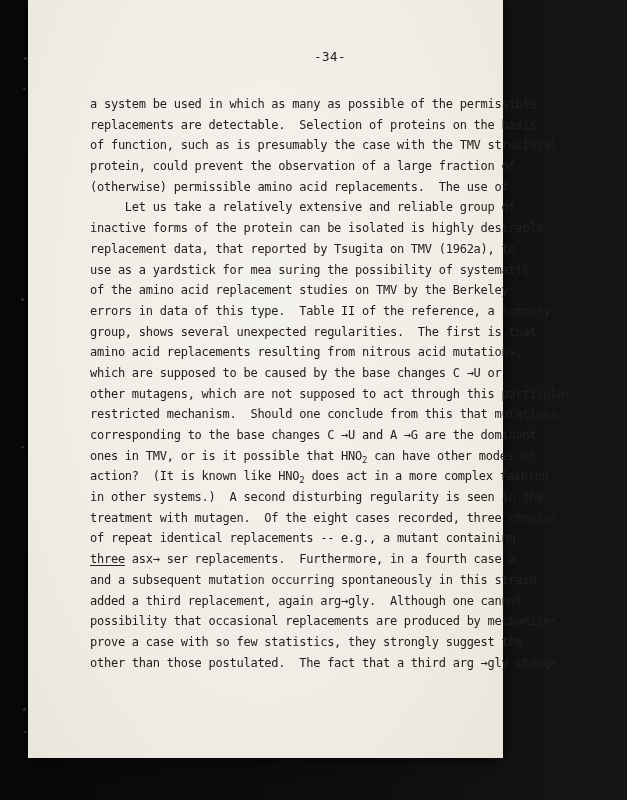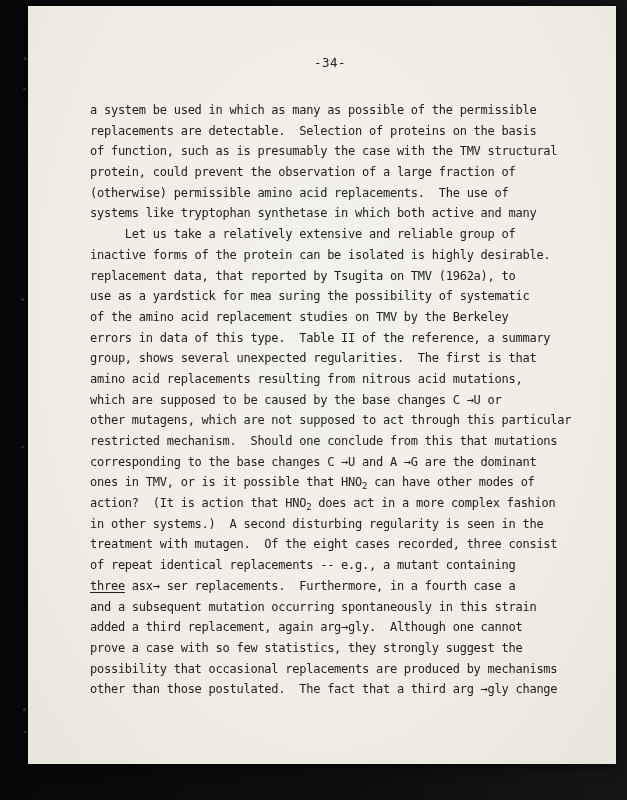--- a/index.html
+++ b/index.html
@@ -11,22 +11,22 @@
     position: relative;
     width: 627px;
     height: 800px;
     background: linear-gradient(90deg, #08080a 0%, #0d0d0f 55%, #161618 100%);
     overflow: hidden;
     font-family: "DejaVu Sans Mono", "Liberation Mono", monospace;
   }
   .page {
     position: absolute;
     left: 28px;
-    top: 6px;
-    width: 588px;
+    top: 0;
+    width: 475px;
     height: 758px;
     background: #f1efe8;
     background: radial-gradient(ellipse at 50% 40%, #f4f2ec 0%, #efede5 60%, #e9e6dc 100%);
     box-shadow: 0 0 14px rgba(0,0,0,0.8);
     color: #23201d;
   }
   .page-number {
     position: absolute;
     top: 49px;
     left: 62px;
@@ -77,40 +77,39 @@
   <div class="speck" style="left:24px; top:731px; width:3px; height:2px;"></div>
 
   <div class="page">
     <div class="page-number">-34-</div>
     <div class="page-text">
         <div class="line"><span>a system be used in which as many as possible of the permissible</span></div>
         <div class="line"><span>replacements are detectable.  Selection of proteins on the basis</span></div>
         <div class="line"><span>of function, such as is presumably the case with the TMV structural</span></div>
         <div class="line"><span>protein, could prevent the observation of a large fraction of</span></div>
         <div class="line"><span>(otherwise) permissible amino acid replacements.  The use of</span></div>
-        <div class="line"><span>systems like tryptophan synthetase in which both active and many</span></div>
         <div class="line"><span>     Let us take a relatively extensive and reliable group of</span></div>
         <div class="line"><span>inactive forms of the protein can be isolated is highly desirable.</span></div>
         <div class="line"><span>replacement data, that reported by Tsugita on TMV (1962a), to</span></div>
         <div class="line"><span>use as a yardstick for mea suring the possibility of systematic</span></div>
         <div class="line"><span>of the amino acid replacement studies on TMV by the Berkeley</span></div>
         <div class="line"><span>errors in data of this type.  Table II of the reference, a summary</span></div>
         <div class="line"><span>group, shows several unexpected regularities.  The first is that</span></div>
         <div class="line"><span>amino acid replacements resulting from nitrous acid mutations,</span></div>
         <div class="line"><span>which are supposed to be caused by the base changes C →U or</span></div>
         <div class="line"><span>other mutagens, which are not supposed to act through this particular</span></div>
         <div class="line"><span>restricted mechanism.  Should one conclude from this that mutations</span></div>
         <div class="line"><span>corresponding to the base changes C →U and A →G are the dominant</span></div>
         <div class="line"><span>ones in TMV, or is it possible that HNO</span><span class="sub">2</span><span> can have other modes of</span></div>
-        <div class="line"><span>action?  (It is action that HNO</span><span class="sub">2</span><span> does act in a more complex fashion</span></div>
+        <div class="line"><span>action?  (It is known like HNO</span><span class="sub">2</span><span> does act in a more complex fashion</span></div>
         <div class="line"><span>in other systems.)  A second disturbing regularity is seen in the</span></div>
         <div class="line"><span>treatment with mutagen.  Of the eight cases recorded, three consist</span></div>
         <div class="line"><span>of repeat identical replacements -- e.g., a mutant containing</span></div>
         <div class="line"><span class="u">three</span><span> asx→ ser replacements.  Furthermore, in a fourth case a</span></div>
         <div class="line"><span>and a subsequent mutation occurring spontaneously in this strain</span></div>
         <div class="line"><span>added a third replacement, again arg→gly.  Although one cannot</span></div>
+        <div class="line"><span>possibility that occasional replacements are produced by mechanisms</span></div>
         <div class="line"><span>prove a case with so few statistics, they strongly suggest the</span></div>
-        <div class="line"><span>possibility that occasional replacements are produced by mechanisms</span></div>
         <div class="line"><span>other than those postulated.  The fact that a third arg →gly change</span></div>
       </div>
   </div>
 
 </div>
 
 </body></html>

